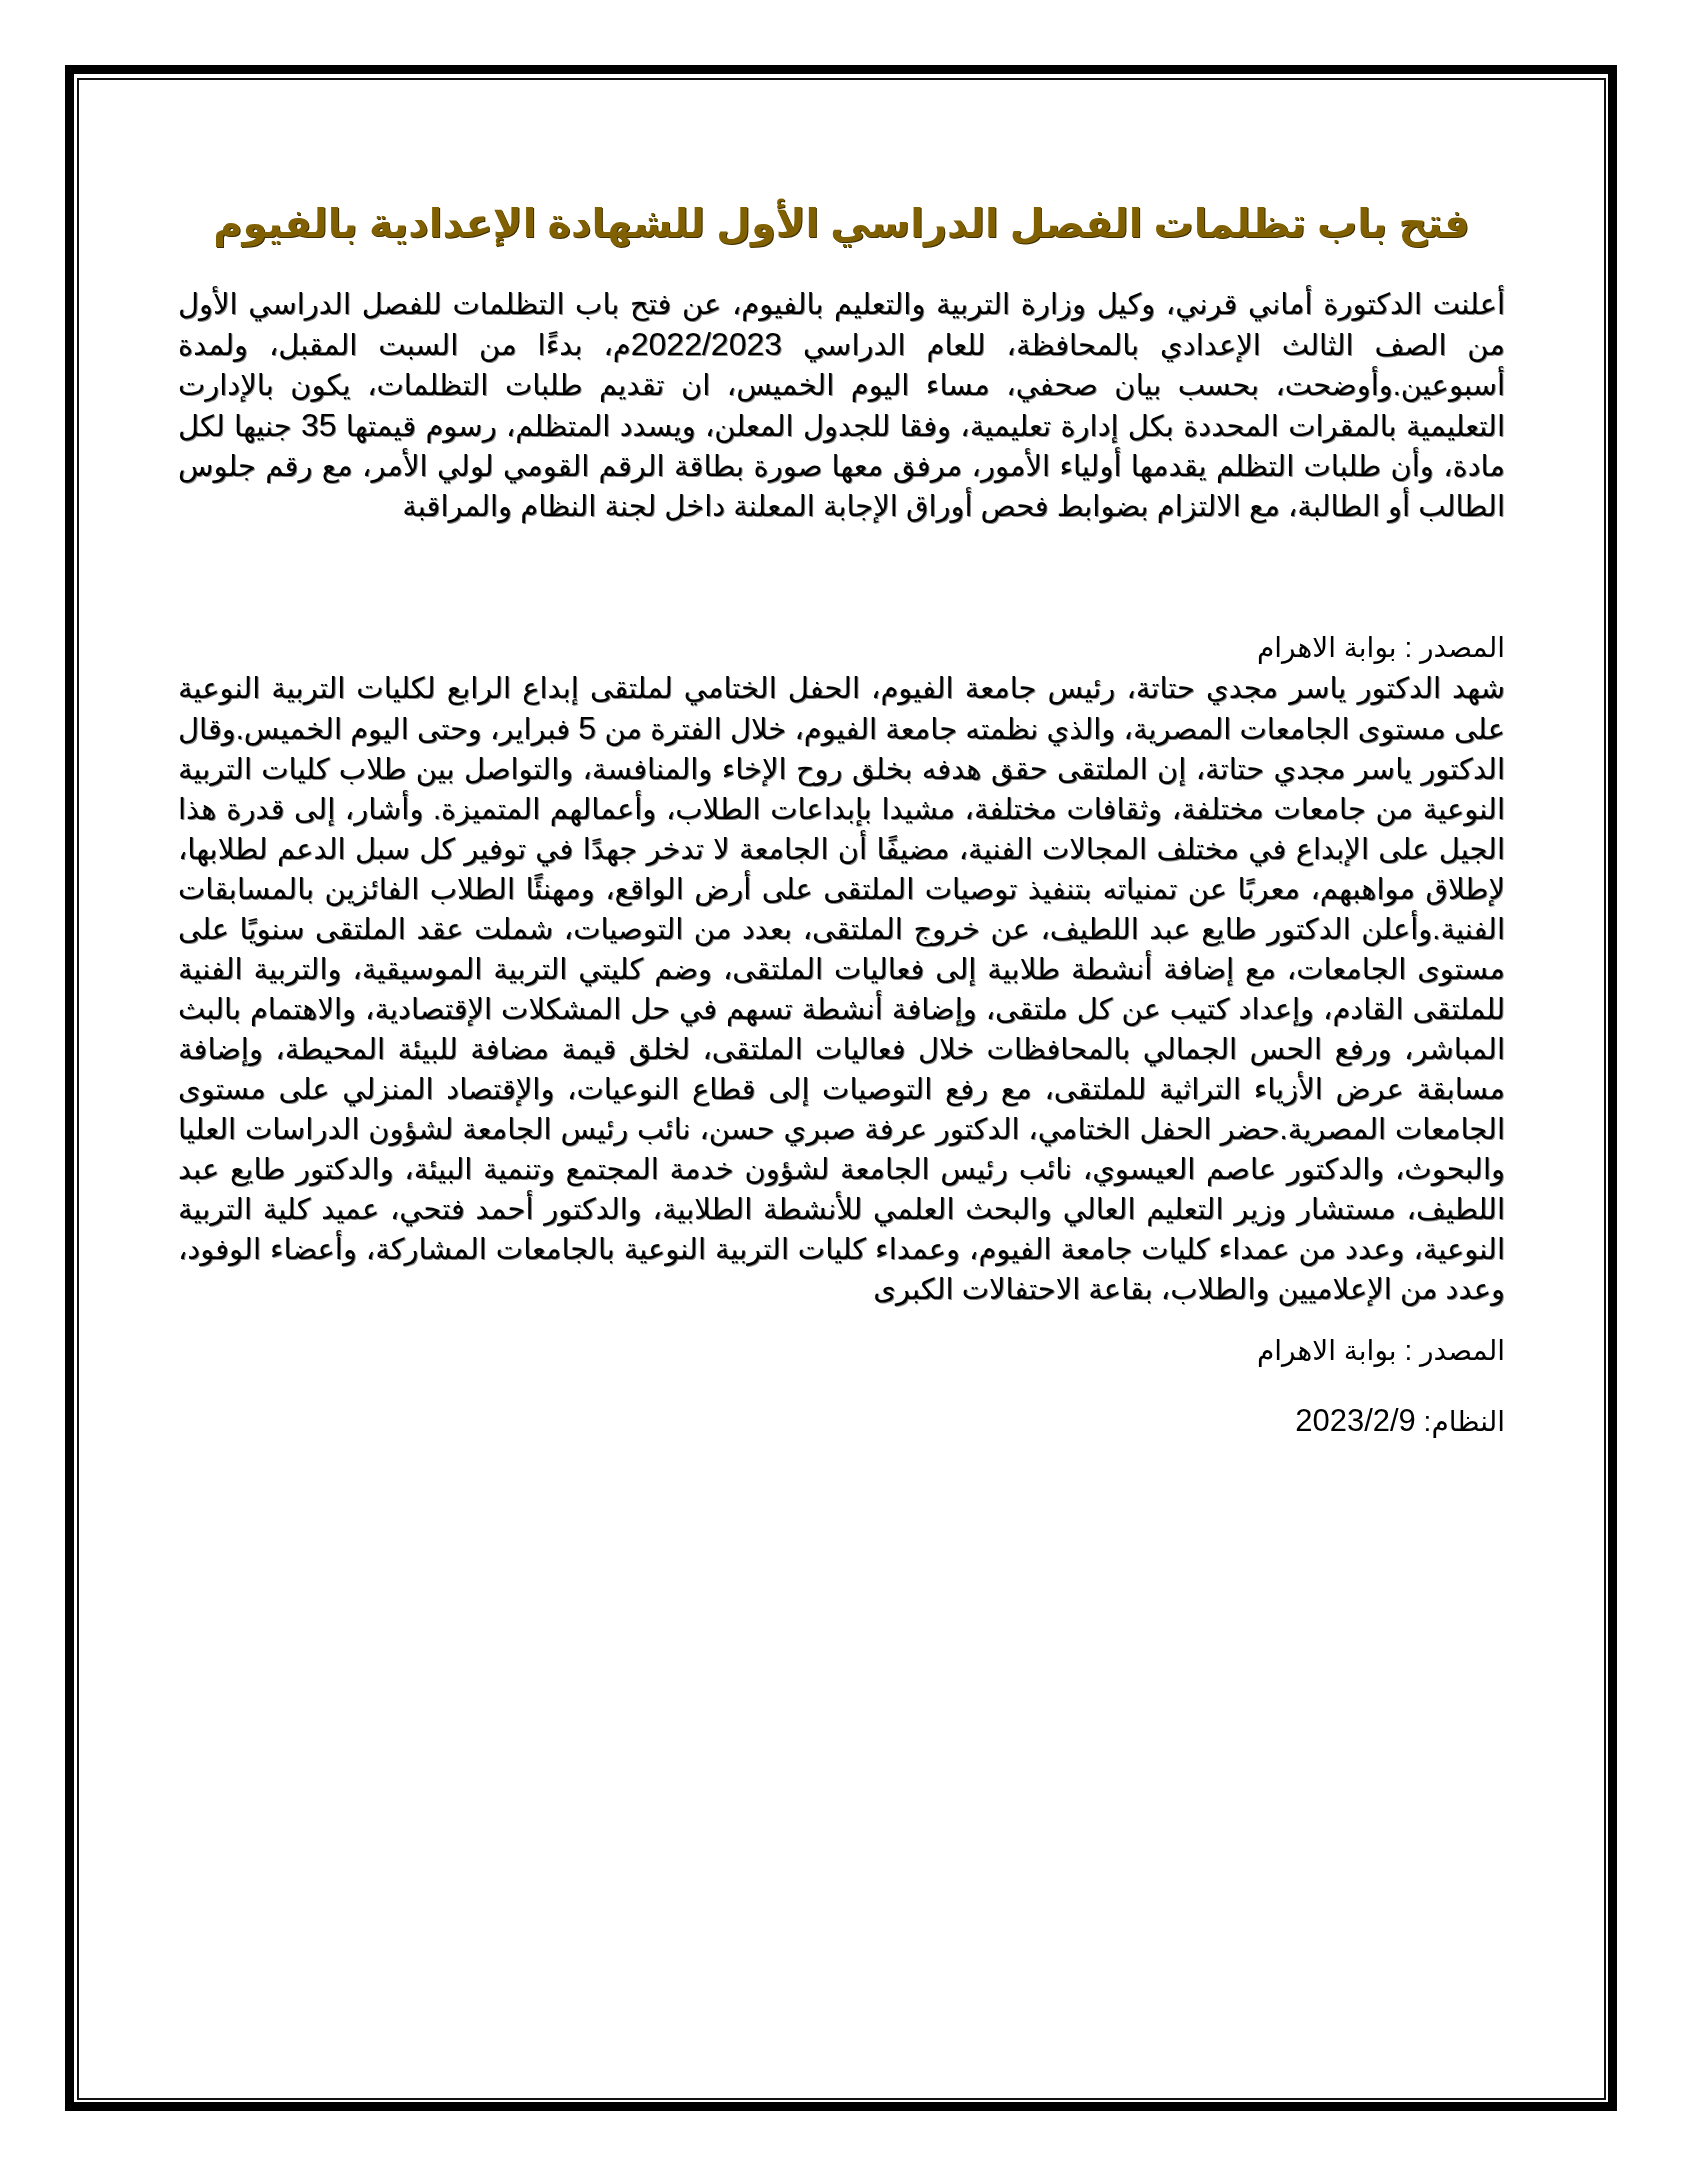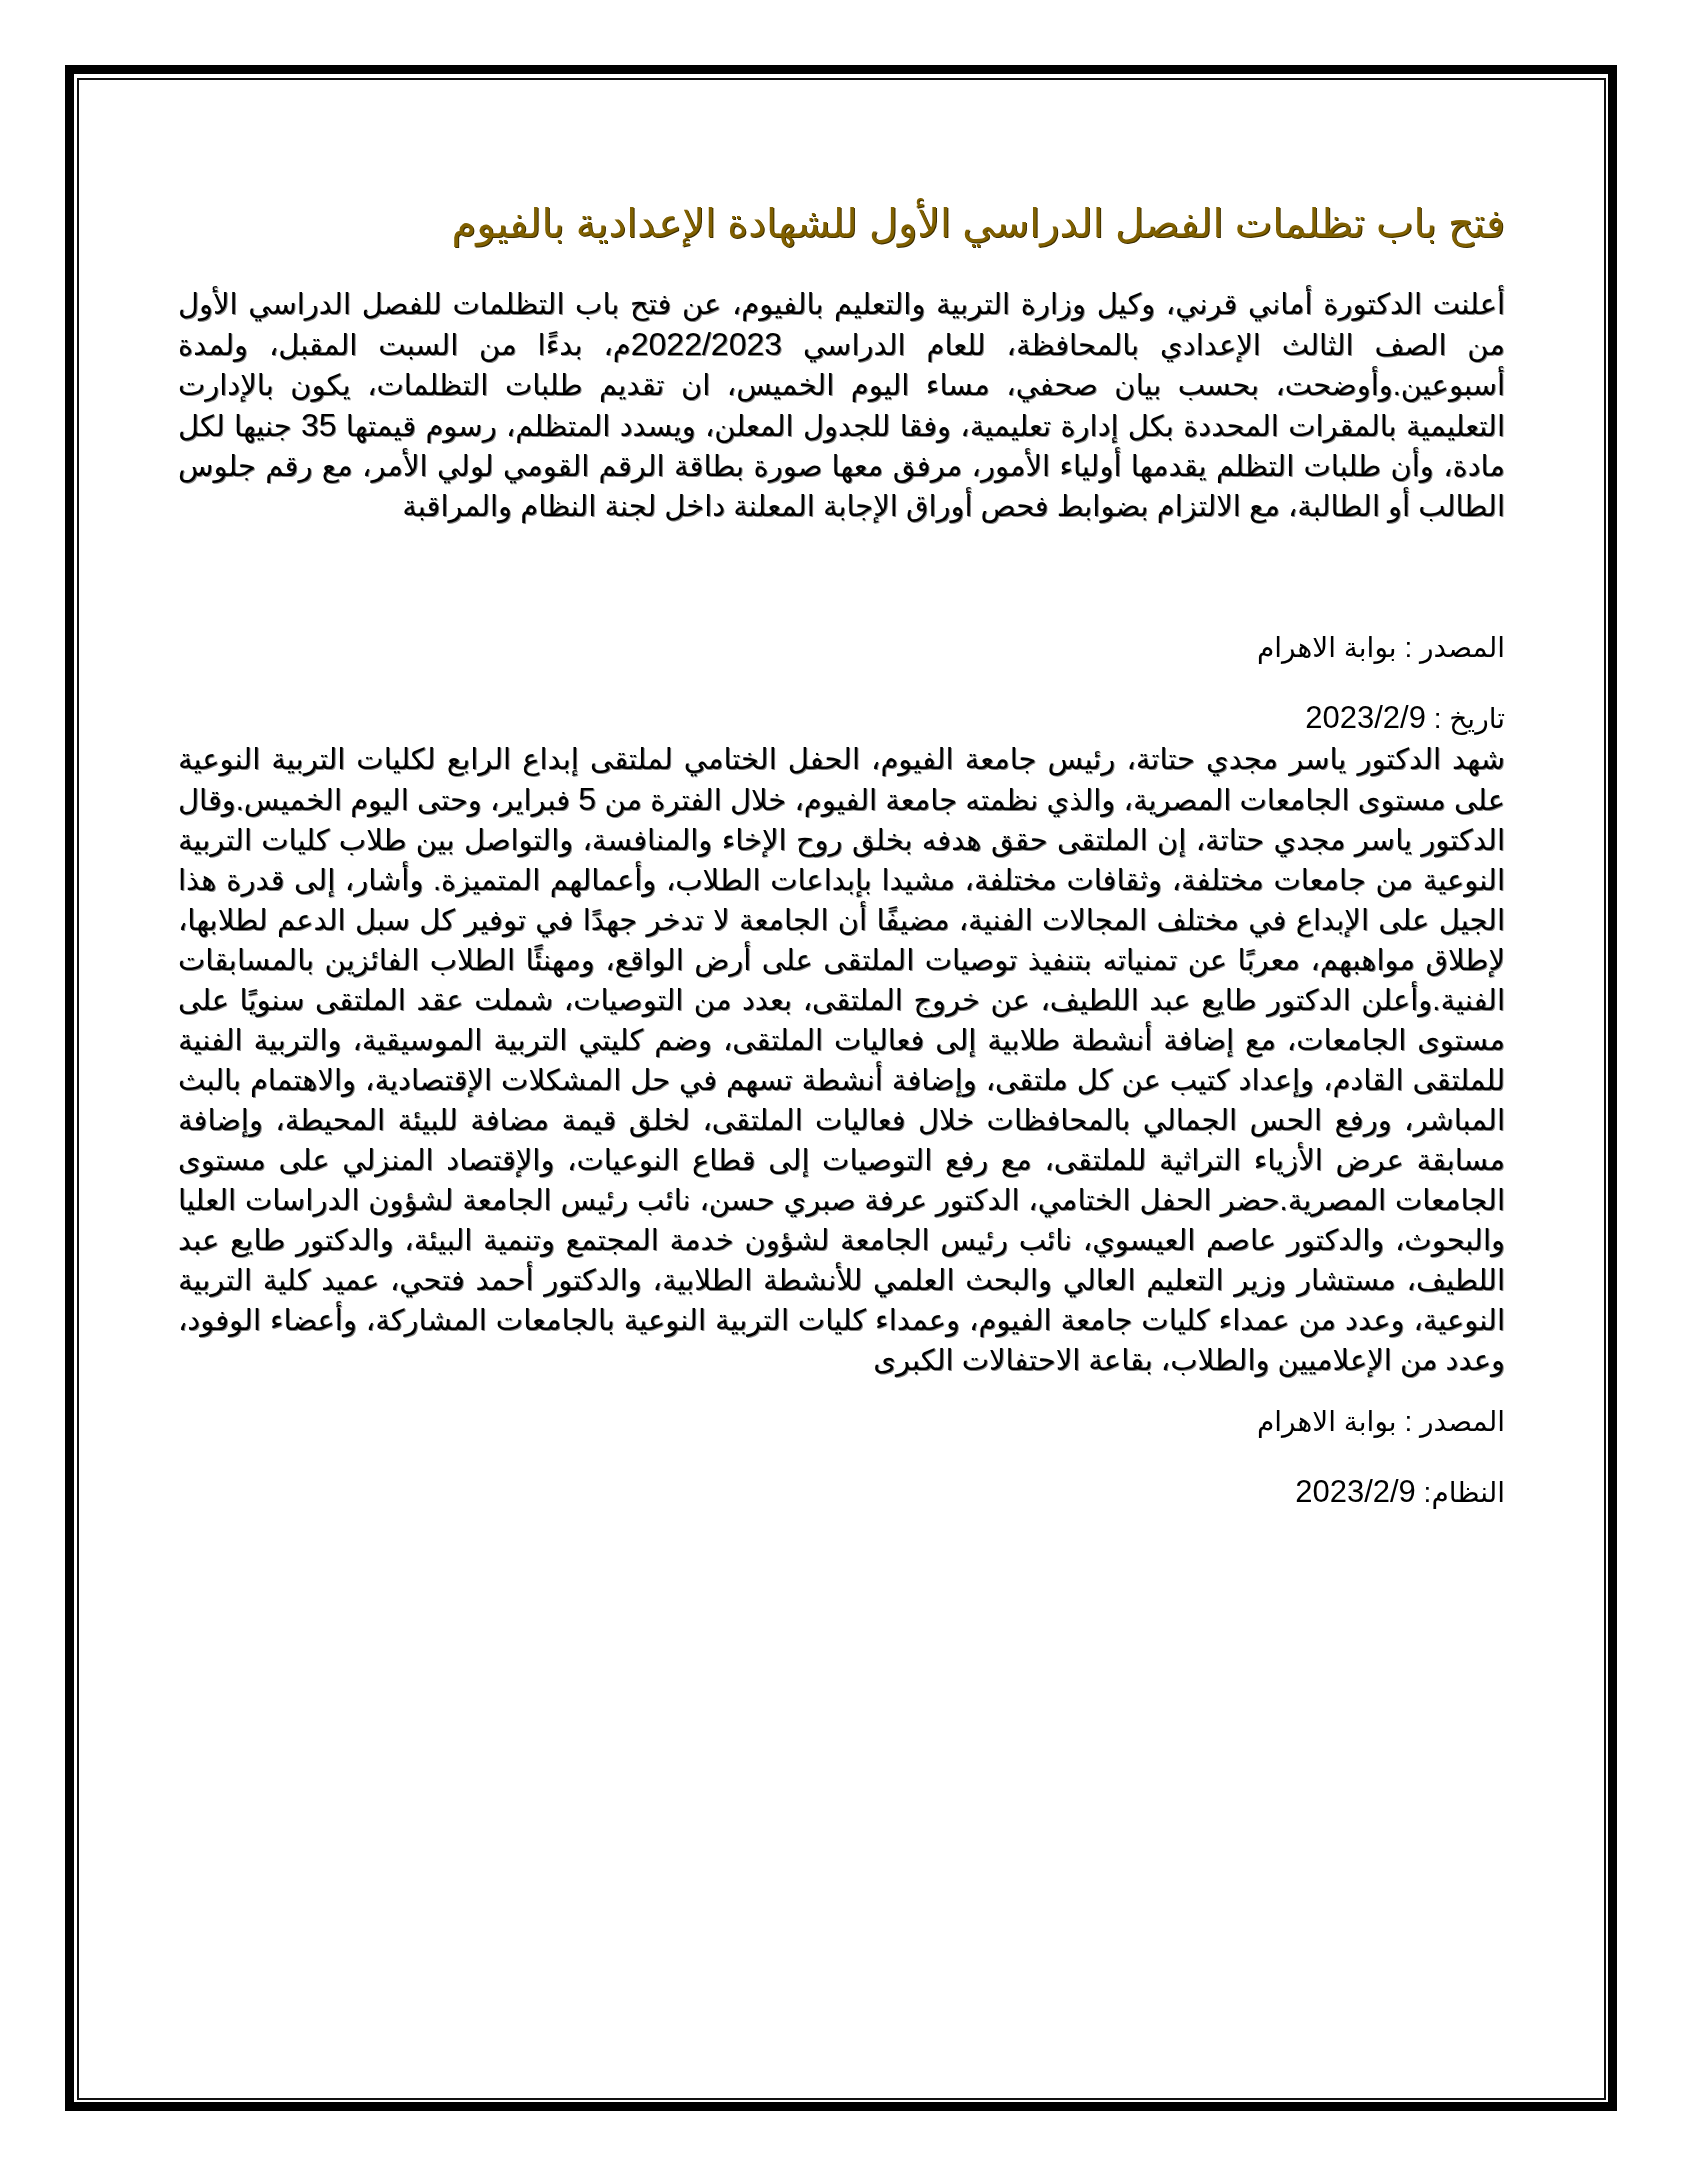--- a/index.html
+++ b/index.html
@@ -36,23 +36,23 @@
     .content {
       position: absolute;
       left: 178px;
       top: 193px;
       width: 1327px;
       direction: rtl;
       text-align: right;
     }
     .article-title {
       color: #806000;
-      font-weight: normal;
+      font-weight: bold;
       font-size: 40px;
-      text-align: right;
+      text-align: center;
       margin: 0;
       line-height: 61px;
       text-shadow: 1px 1px 0 #3a2c00;
     }
     .title-1 {
       margin-bottom: 30px;
     }
     .title-2 {
       margin-top: 2px;
       margin-bottom: 30px;
@@ -95,21 +95,20 @@
 
 <div class="page-border-outer" style="border-color: rgb(0, 0, 0);"></div>
 <div class="page-border-inner"></div>
 
 <div class="content">
 
   <section>
     <h1 class="article-title title-1" style="color: rgb(128, 96, 0);">فتح باب تظلمات الفصل الدراسي الأول للشهادة الإعدادية بالفيوم</h1>
     <p class="article-body" style="color: rgb(0, 0, 0);"><span>أعلنت الدكتورة أماني قرني، وكيل وزارة التربية والتعليم بالفيوم، عن فتح باب التظلمات للفصل الدراسي الأول من الصف الثالث الإعدادي بالمحافظة، للعام الدراسي </span><span class="num">2022/2023</span><span>م، بدءًا من السبت المقبل، ولمدة أسبوعين.وأوضحت، بحسب بيان صحفي، مساء اليوم الخميس، ان تقديم طلبات التظلمات، يكون بالإدارت التعليمية بالمقرات المحددة بكل إدارة تعليمية، وفقا للجدول المعلن، ويسدد المتظلم، رسوم قيمتها  </span><span class="num">35</span><span> جنيها لكل مادة، وأن طلبات التظلم يقدمها أولياء الأمور، مرفق معها صورة بطاقة الرقم القومي لولي الأمر، مع رقم جلوس الطالب أو الطالبة، مع الالتزام بضوابط فحص أوراق الإجابة المعلنة داخل لجنة النظام والمراقبة</span></p>
     <p class="meta source-1" style="color: rgb(0, 0, 0);">المصدر : بوابة الاهرام</p>
-    <p class="meta date-1" style="color: rgb(0, 0, 0);"><span>تاريخ : </span><span class="num">2023/2/9</span></p>
   </section>
 
   <section>
     <p class="article-body" style="color: rgb(0, 0, 0);"><span>شهد الدكتور ياسر مجدي حتاتة، رئيس جامعة الفيوم، الحفل الختامي لملتقى إبداع الرابع لكليات التربية النوعية على مستوى الجامعات المصرية، والذي نظمته جامعة الفيوم، خلال الفترة من  </span><span class="num">5</span><span> فبراير، وحتى اليوم الخميس.وقال الدكتور ياسر مجدي حتاتة، إن الملتقى حقق هدفه بخلق روح الإخاء والمنافسة، والتواصل بين طلاب كليات التربية النوعية من جامعات مختلفة، وثقافات مختلفة، مشيدا بإبداعات الطلاب، وأعمالهم المتميزة. وأشار، إلى قدرة هذا الجيل على الإبداع في مختلف المجالات الفنية، مضيفًا أن الجامعة لا تدخر جهدًا في توفير كل سبل الدعم لطلابها، لإطلاق مواهبهم، معربًا عن تمنياته بتنفيذ توصيات الملتقى على أرض الواقع، ومهنئًا الطلاب الفائزين بالمسابقات الفنية.وأعلن الدكتور طايع عبد اللطيف، عن خروج الملتقى، بعدد من التوصيات، شملت عقد الملتقى سنويًا على مستوى الجامعات، مع إضافة أنشطة طلابية إلى فعاليات الملتقى، وضم كليتي التربية الموسيقية، والتربية الفنية للملتقى القادم، وإعداد كتيب عن كل ملتقى، وإضافة أنشطة تسهم في حل المشكلات الإقتصادية، والاهتمام بالبث المباشر، ورفع الحس الجمالي بالمحافظات خلال فعاليات الملتقى، لخلق قيمة مضافة للبيئة المحيطة، وإضافة مسابقة عرض الأزياء التراثية للملتقى، مع رفع التوصيات إلى قطاع النوعيات، والإقتصاد المنزلي على مستوى الجامعات المصرية.حضر الحفل الختامي، الدكتور عرفة صبري حسن، نائب رئيس الجامعة لشؤون الدراسات العليا والبحوث، والدكتور عاصم العيسوي، نائب رئيس الجامعة لشؤون خدمة المجتمع وتنمية البيئة، والدكتور طايع عبد اللطيف، مستشار وزير التعليم العالي والبحث العلمي للأنشطة الطلابية، والدكتور أحمد فتحي، عميد كلية التربية النوعية، وعدد من عمداء كليات جامعة الفيوم، وعمداء كليات التربية النوعية بالجامعات المشاركة، وأعضاء الوفود، وعدد من الإعلاميين والطلاب، بقاعة الاحتفالات الكبرى</span></p>
     <p class="meta source-2" style="color: rgb(0, 0, 0);">المصدر : بوابة الاهرام</p>
     <p class="meta date-2" style="color: rgb(0, 0, 0);"><span>النظام: </span><span class="num">2023/2/9</span></p>
   </section>
 
 </div>
 

